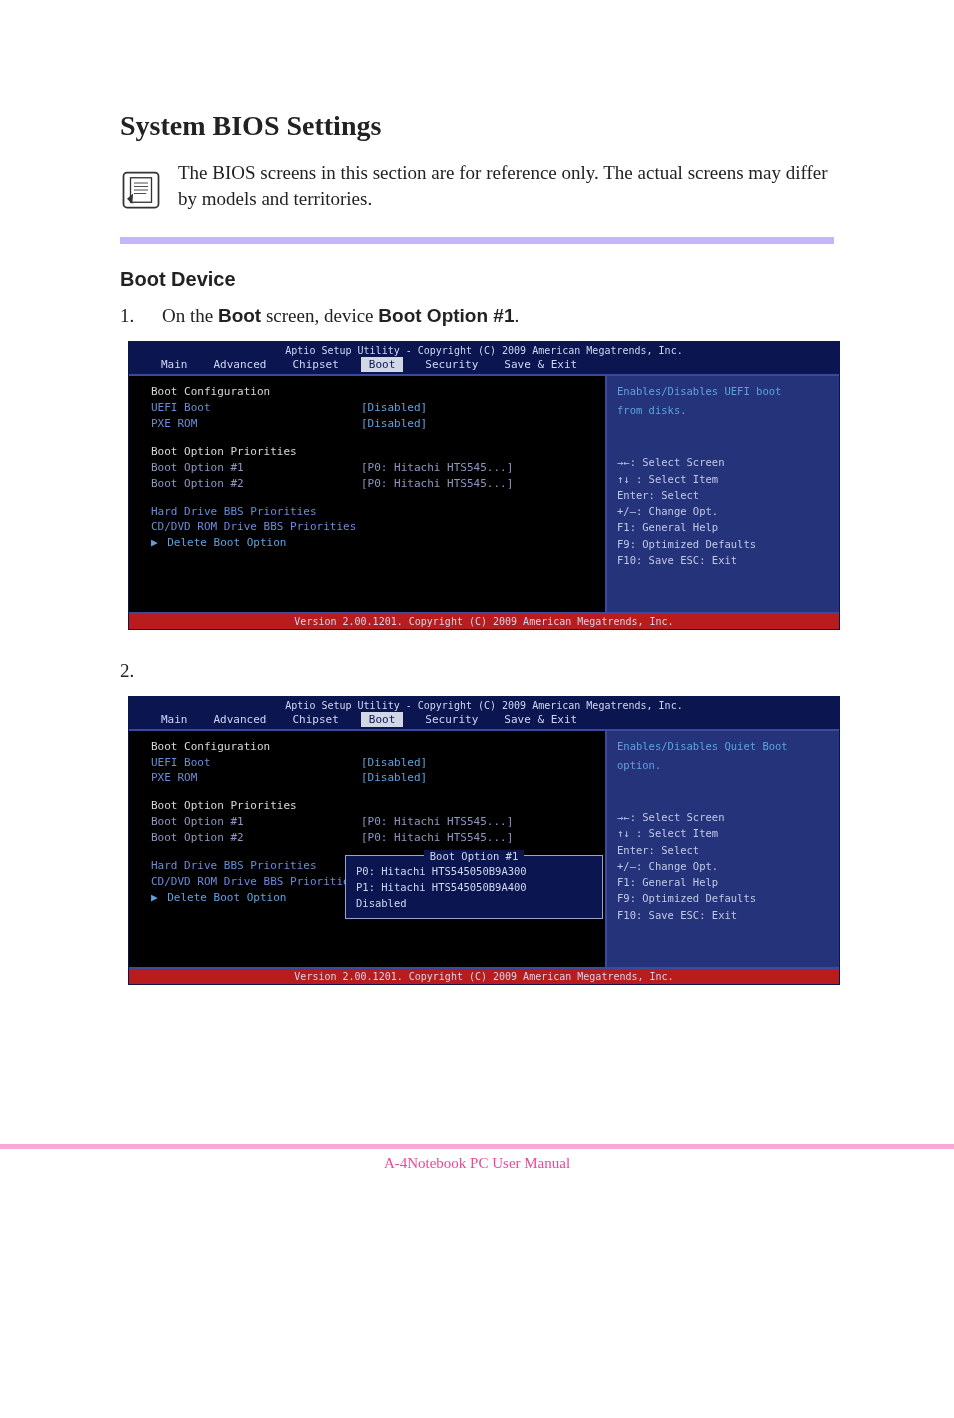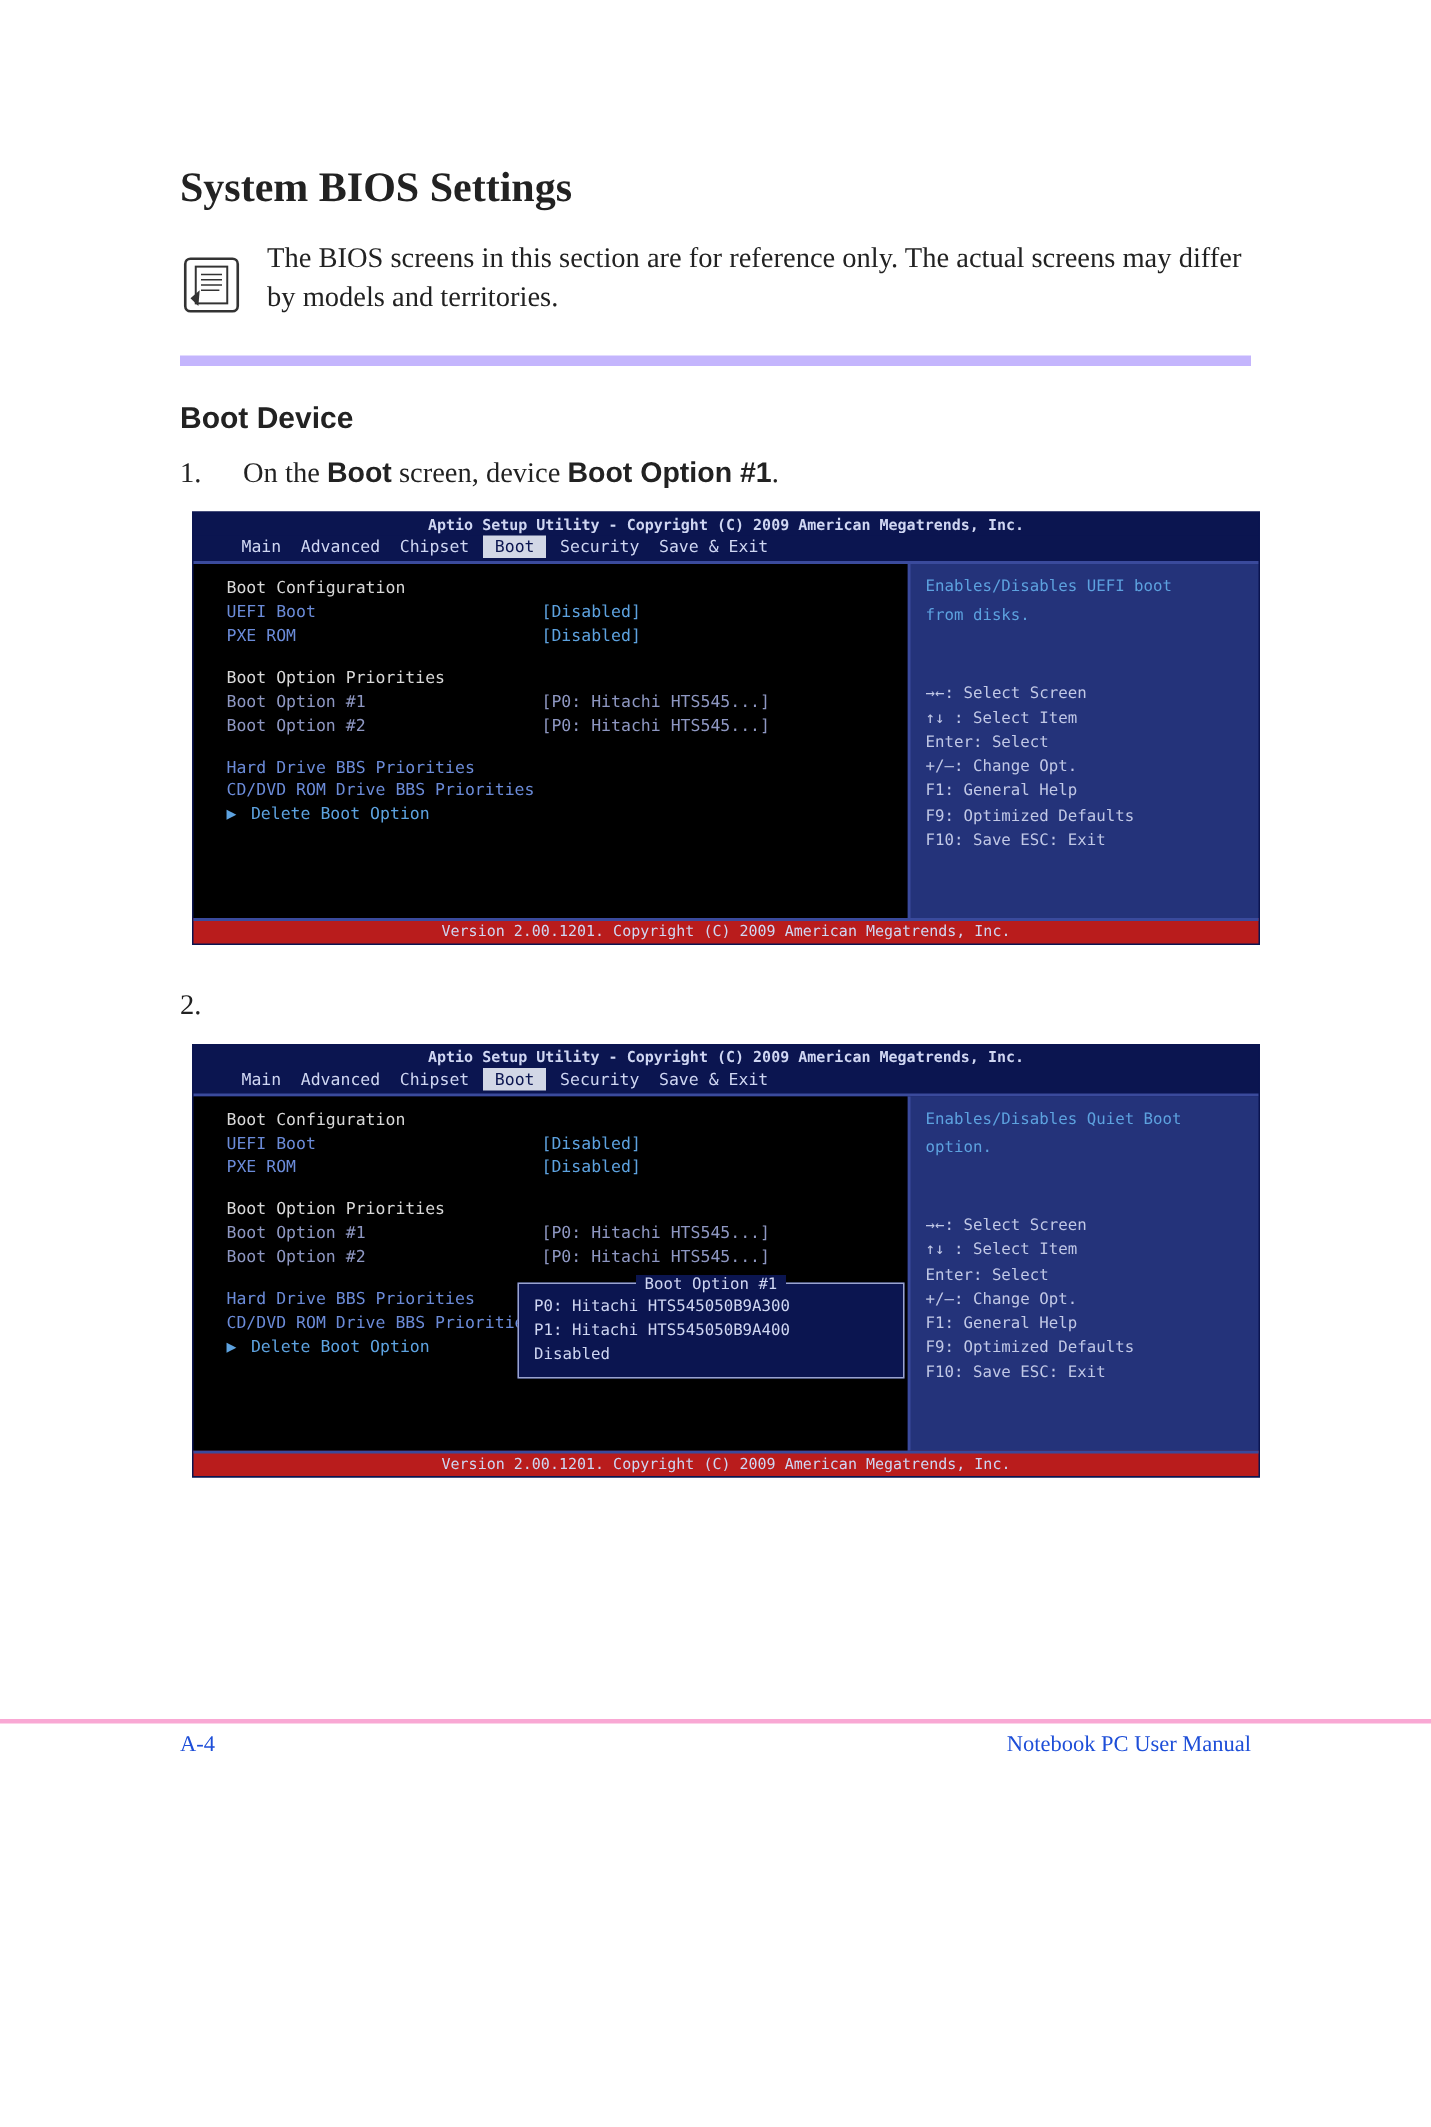--- a/index.html
+++ b/index.html
@@ -77,25 +77,24 @@
     border: 1px solid #0b1550;
     box-sizing: border-box;
   }
   .bios-header {
     background: #0b1550;
     color: #cfd6f2;
     text-align: center;
     padding: 2px 0 0 0;
     line-height: 1.3;
     font-size: 10px;
-    font-weight: bold;
   }
   .bios-tabs {
     display: flex;
-    gap: 5px;
+    gap: 18px;
     padding: 0 28px 2px 28px;
     background: #0b1550;
     color: #cfd6f2;
     font-size: 11px;
   }
   .bios-tabs .tab {
     padding: 1px 4px;
     color: #cfd6f2;
   }
   .bios-tabs .tab.active {
@@ -169,26 +168,26 @@
     background: #0b1550;
     padding: 0 6px;
   }
 
   
   .page-footer {
     position: absolute;
     left: 0;
     right: 0;
     bottom: 28px;
-    border-top: 3px solid #f9a8d4;
-    display: flex;
-    justify-content: space-between;
+    border-top: 5px solid #f9a8d4;
+    display: flex;
+    justify-content: center;
     font-size: 15px;
     padding: 6px 120px 0 120px;
-    color: #1d4ed8;
+    color: #ec4899;
   }
 
   .spacer { height: 12px; }
 </style>
 </head>
 <body>
 
 <div class="page">
 
   <h1>System BIOS Settings</h1>

